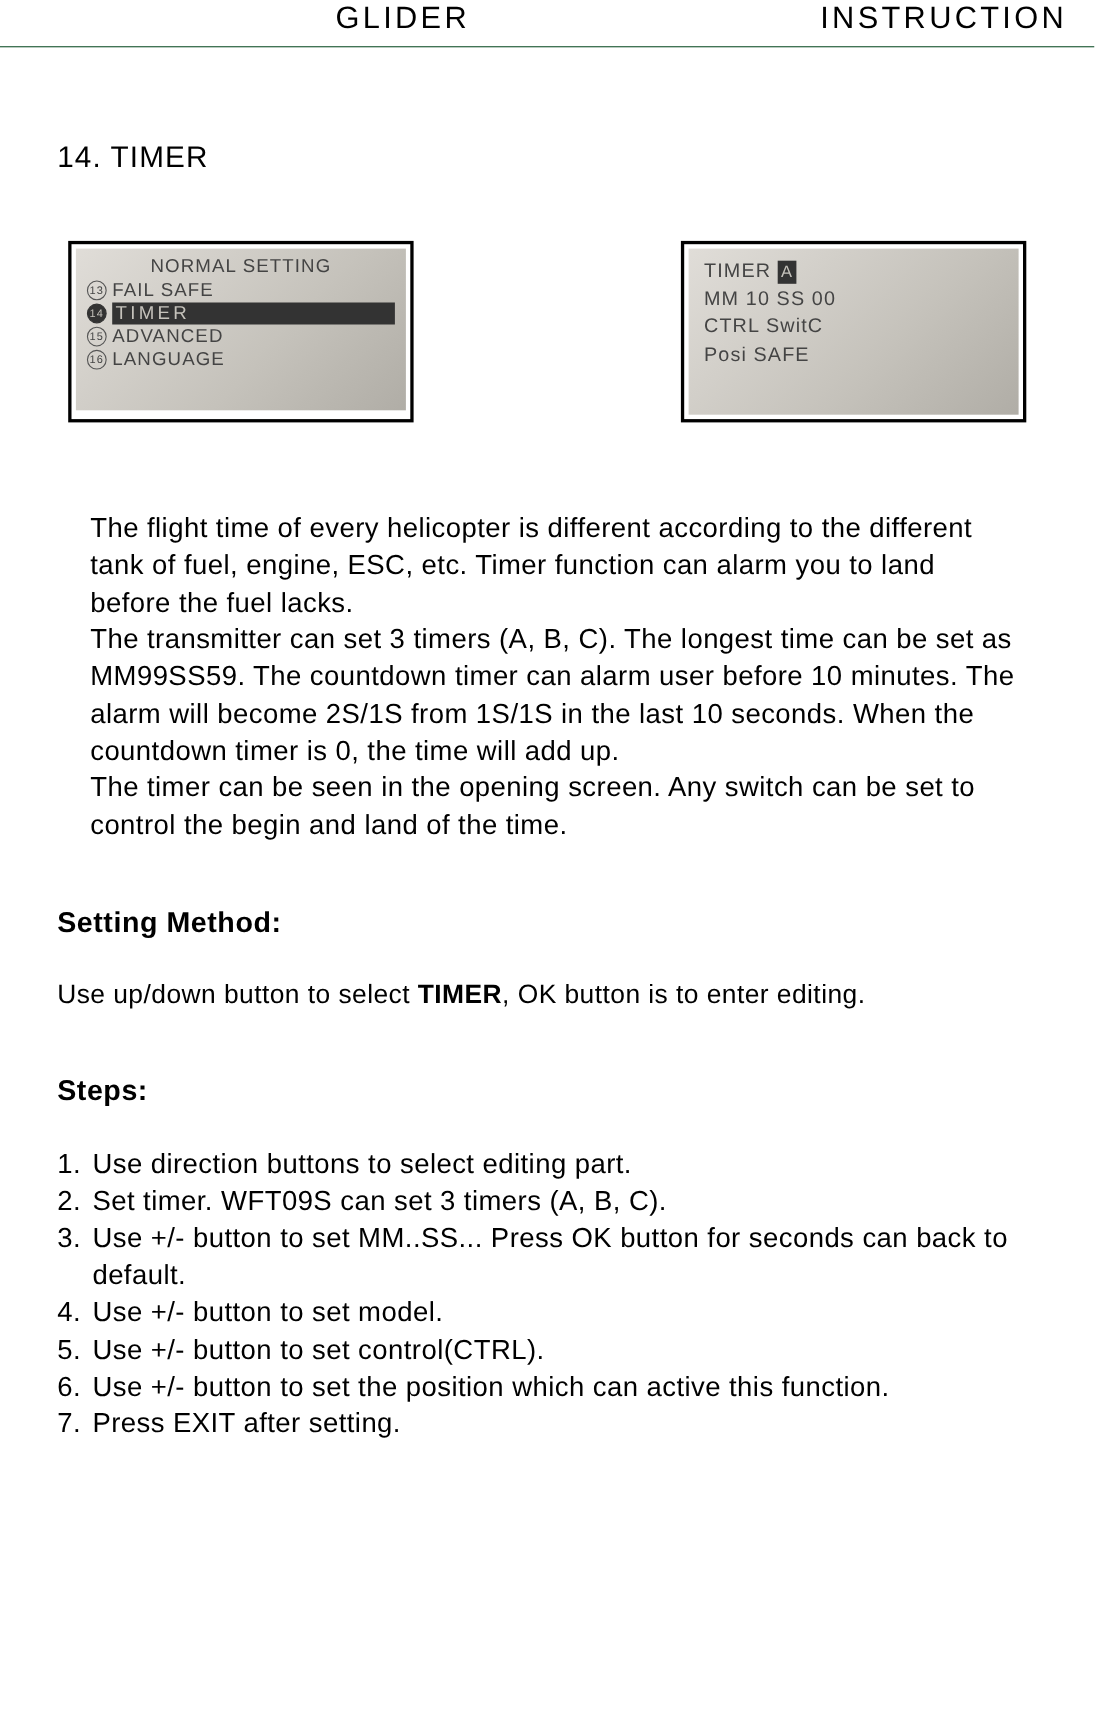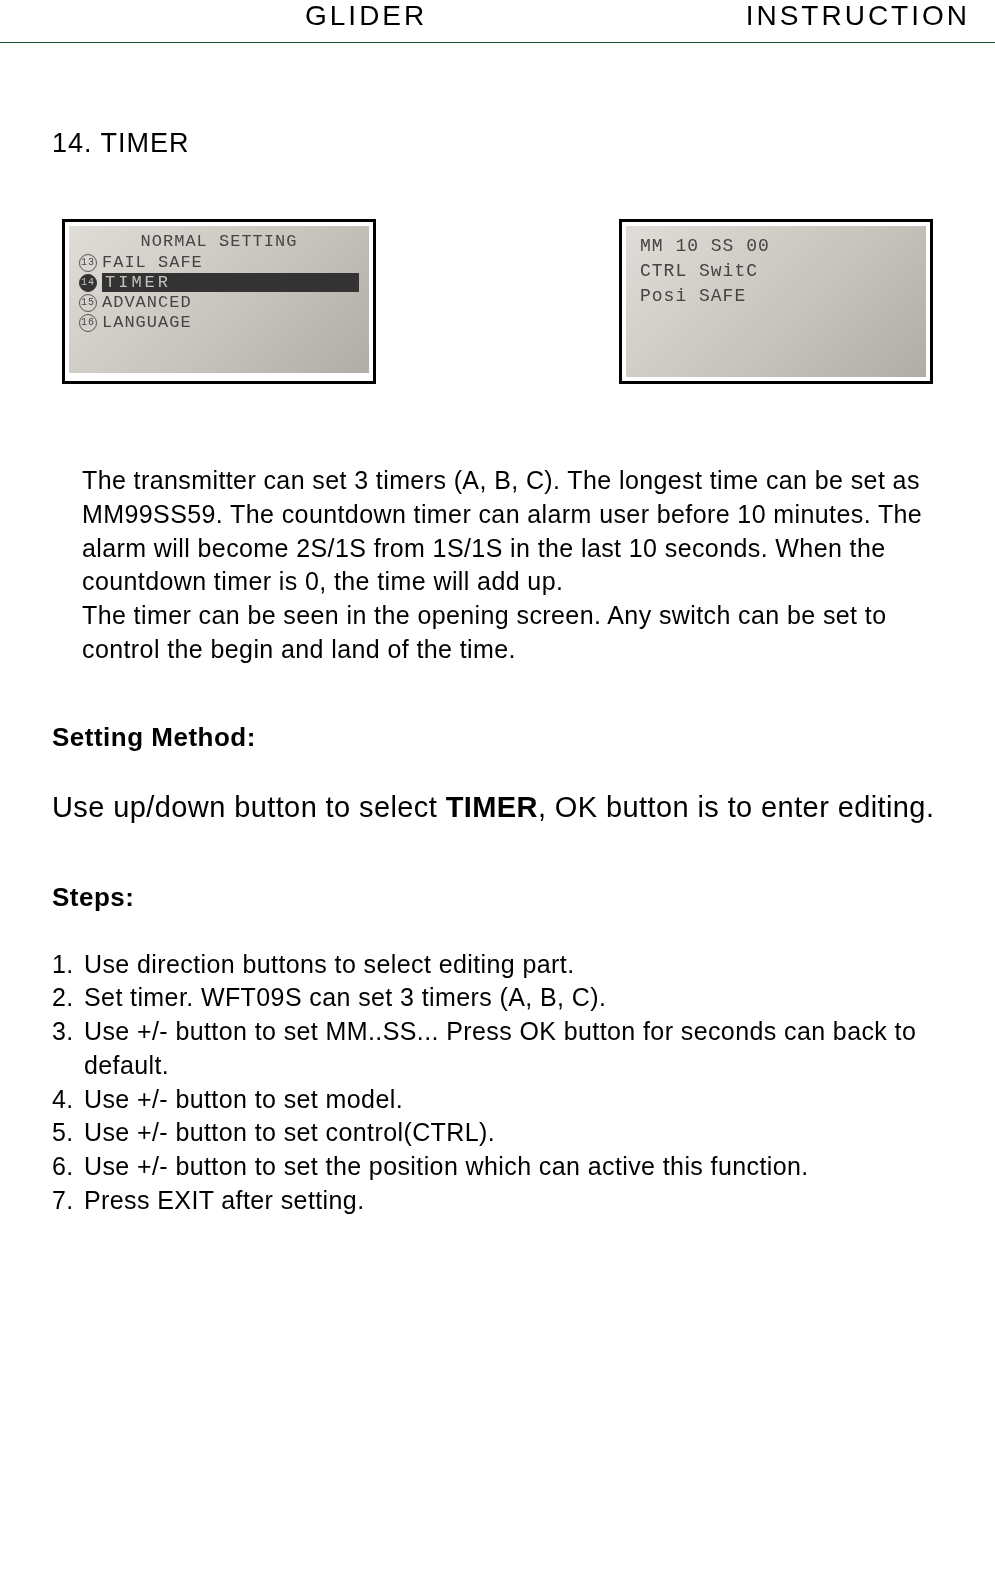--- a/index.html
+++ b/index.html
@@ -41,21 +41,21 @@
       justify-content: space-between;
       margin: 0 0 80px 0;
       padding: 0 10px;
     }
     .lcd {
       border: 3px solid #000;
       padding: 4px;
     }
     .lcd-inner {
       background: linear-gradient(135deg, #e0ddd8 0%, #c5c2bb 60%, #b0ada6 100%);
-      font-family: Liberation Mono, monospace;
+      font-family: Liberation Sans, sans-serif;
       font-size: 18px;
       letter-spacing: 1px;
       color: #444;
     }
     .lcd-left {
       width: 300px;
     }
     .lcd-left .lcd-inner {
       height: 135px;
       padding: 6px 10px;
@@ -126,21 +126,21 @@
       margin: 0;
     }
     .subheading {
       font-weight: bold;
       font-size: 26px;
       margin-top: 55px;
       margin-bottom: 35px;
       letter-spacing: 0.5px;
     }
     .method-text {
-      font-size: 29px;
+      font-size: 24px;
       line-height: 1.35;
       letter-spacing: 0.4px;
     }
     .steps-list {
       font-size: 25px;
       line-height: 1.35;
       letter-spacing: 0.4px;
     }
     .steps-list .step {
       display: flex;
@@ -192,28 +192,30 @@
           </div>
           <div class="lcd-item">
             <span class="lcd-item-num">16</span>
             <span class="lcd-item-label">LANGUAGE</span>
           </div>
         </div>
       </div>
 
       <div class="lcd lcd-right">
         <div class="lcd-inner">
+          <div class="lcd-right-line"><span>TIMER </span><span class="lcd-timer-badge">A</span></div>
           <div class="lcd-right-line">MM 10 SS 00</div>
           <div class="lcd-right-line">CTRL SwitC</div>
           <div class="lcd-right-line">Posi SAFE</div>
         </div>
       </div>
     </div>
 
     <div class="body-text">
+      <p>The flight time of every helicopter is different according to the different tank of fuel, engine, ESC, etc. Timer function can alarm you to land before the fuel lacks.</p>
       <p>The transmitter can set 3 timers (A, B, C). The longest time can be set as MM99SS59. The countdown timer can alarm user before 10 minutes. The alarm will become 2S/1S from 1S/1S  in the last 10 seconds. When the countdown timer is 0, the time will add up.</p>
       <p>The timer can be seen in the opening screen. Any switch can be set to control the begin and land of the time.</p>
     </div>
 
     <div class="subheading">Setting Method:</div>
 
     <div class="method-text">
       <span>Use up/down button to select </span><span class="bold">TIMER</span><span>, OK button is to enter  editing.</span>
     </div>
 

